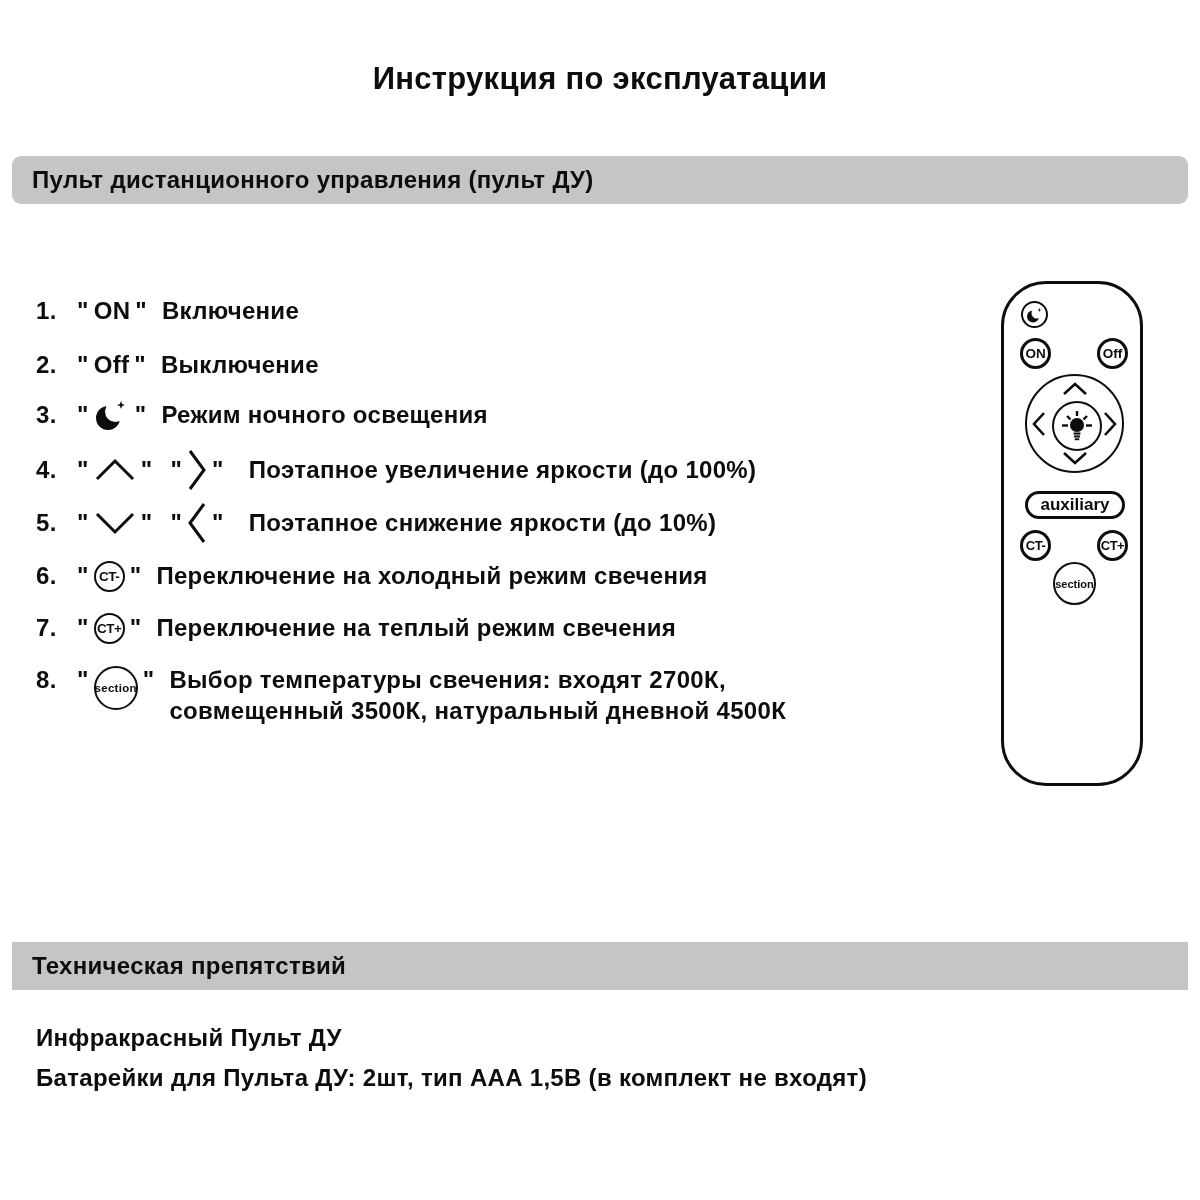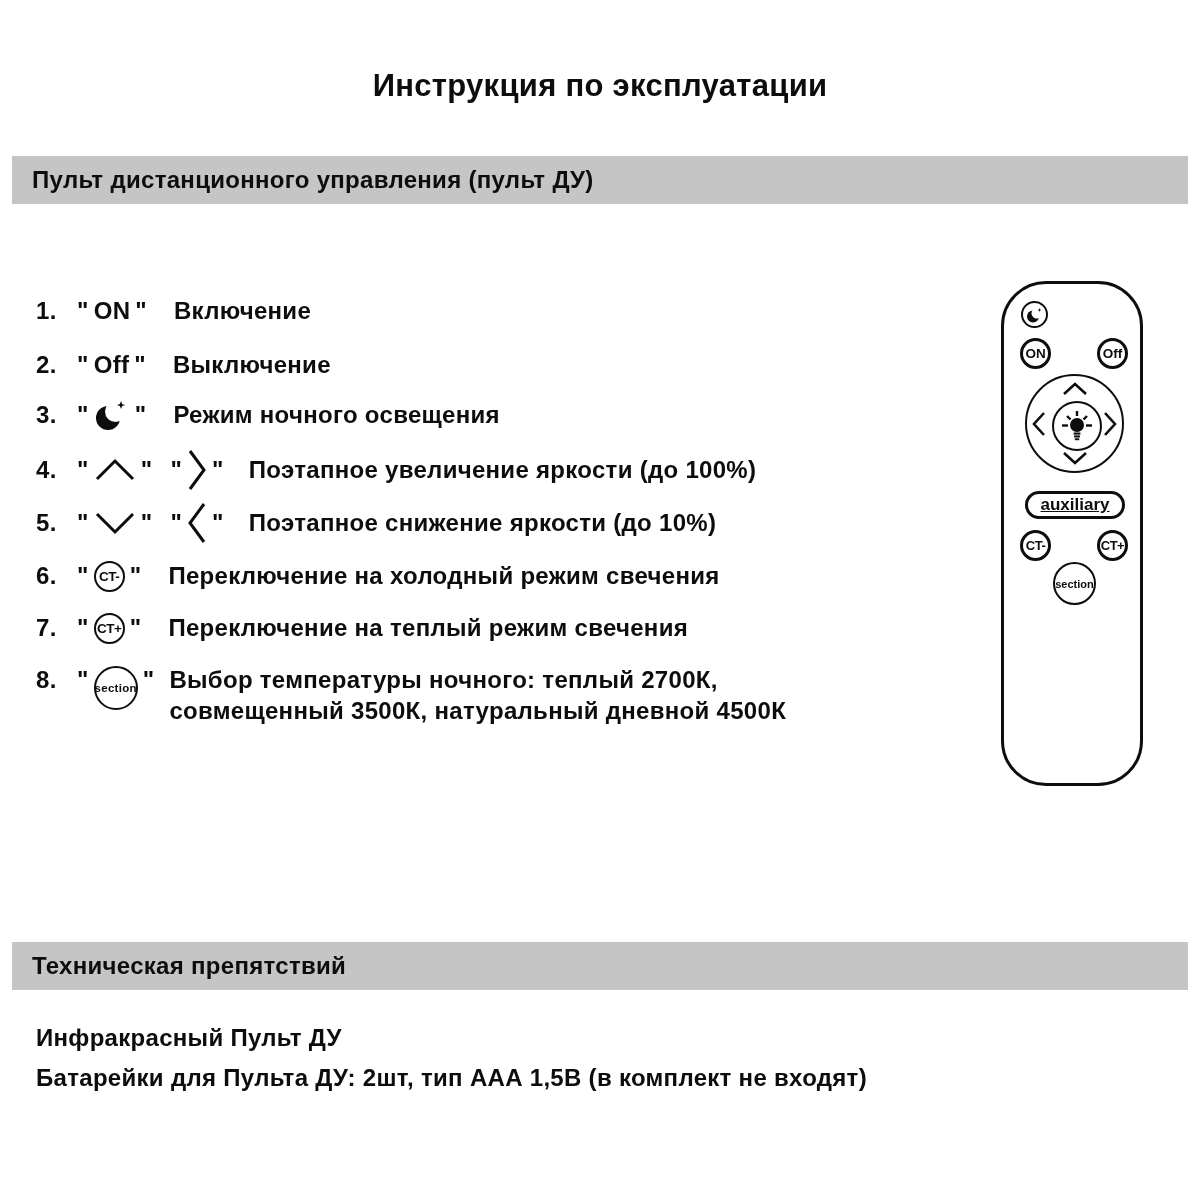--- a/index.html
+++ b/index.html
@@ -2,40 +2,40 @@
 <html><head>
 <meta charset="utf-8">
 <style>
   * { margin:0; padding:0; box-sizing:border-box; }
   html,body { background:#ffffff; }
   .page {
     position:relative; width:1200px; height:1200px; background:#ffffff;
     font-family:"Liberation Sans", sans-serif; color:#0d0d0d; overflow:hidden;
   }
   .title {
-    position:absolute; top:68px; left:0; width:1200px;
+    position:absolute; top:61px; left:0; width:1200px;
     text-align:center; font-size:31px; font-weight:700; letter-spacing:.3px;
   }
   .section-bar {
     position:absolute; left:12px; width:1176px; height:48px;
     background:#c5c5c5; display:flex; align-items:center;
   }
   .section-bar span { padding-left:20px; font-size:24px; font-weight:700; letter-spacing:.3px; }
-  .bar-remote { top:156px; }
+  .bar-remote { top:156px;border-radius:9px; }
   .bar-tech { top:942px; }
 
   
   .li {
     position:absolute; left:36px; height:44px;
     display:flex; align-items:center;
     font-size:24px; font-weight:700; white-space:nowrap; letter-spacing:.3px;
   }
   .num { width:36px; flex:0 0 auto; }
   .q { margin:0 5px; }
-  .desc { margin-left:22px; }
+  .desc { margin-left:10px; }
   .desc-wide { margin-left:20px; }
   .gap { display:inline-block; width:8px; }
   .icon { display:inline-flex; align-items:center; justify-content:center; }
 
   .ct-badge {
     width:31px; height:31px; border:2.5px solid #0d0d0d; border-radius:50%;
     display:inline-flex; align-items:center; justify-content:center;
     font-size:13.5px; font-weight:700; letter-spacing:-.5px;
   }
   .section-badge {
@@ -61,21 +61,21 @@
   .r-moon  { left:17px;  top:17px;  width:27px; height:27px; border-width:2.5px; }
   .r-on    { left:16px;  top:54px;  width:31px; height:31px; font-size:13.5px; }
   .r-off   { left:93px;  top:54px;  width:31px; height:31px; font-size:13.5px; }
   .r-ctm   { left:16px;  top:246px; width:31px; height:31px; font-size:13px; letter-spacing:-.5px; }
   .r-ctp   { left:93px;  top:246px; width:31px; height:31px; font-size:13px; letter-spacing:-.5px; }
   .r-sec   { left:49px;  top:278px; width:43px; height:43px; font-size:11px; border-width:2.5px; }
   .r-aux {
     position:absolute; left:21px; top:207px; width:100px; height:28px;
     border:3px solid #0d0d0d; border-radius:14px; background:#fff;
     display:flex; align-items:center; justify-content:center;
-    font-size:17px; font-weight:700;text-decoration:underline;
+    font-size:17px; font-weight:700;
   }
   .dpad {
     position:absolute; left:21px; top:90px; width:99px; height:99px;
     border:2.5px solid #0d0d0d; border-radius:50%;
   }
   .dpad-center {
     position:absolute; left:24.5px; top:24.5px; width:50px; height:50px;
     border:2.5px solid #0d0d0d; border-radius:50%;
     display:flex; align-items:center; justify-content:center;
   }
@@ -187,21 +187,21 @@
   </div>
 
   <div class="li li8" style="top:664px">
     <span class="num">8.</span>
     <span class="q">"</span>
     <span class="section-badge">
         <span>section</span>
       </span>
     <span class="q">"</span>
     <span class="desc-block">
-      <span style="display:block">Выбор температуры ночного: теплый 2700К,</span>
+      <span style="display:block">Выбор температуры свечения: входят 2700К,</span>
       <span style="display:block">совмещенный 3500К, натуральный дневной 4500К</span>
     </span>
   </div>
 
   <div class="remote">
     <div class="rbtn r-moon">
       <span class="icon">
         <svg width="18" height="18" viewBox="0 0 36 32">
           <circle cx="14" cy="19" r="12" fill="#0d0d0d"></circle>
           <circle cx="21.5" cy="12.5" r="10.5" fill="#ffffff"></circle>

